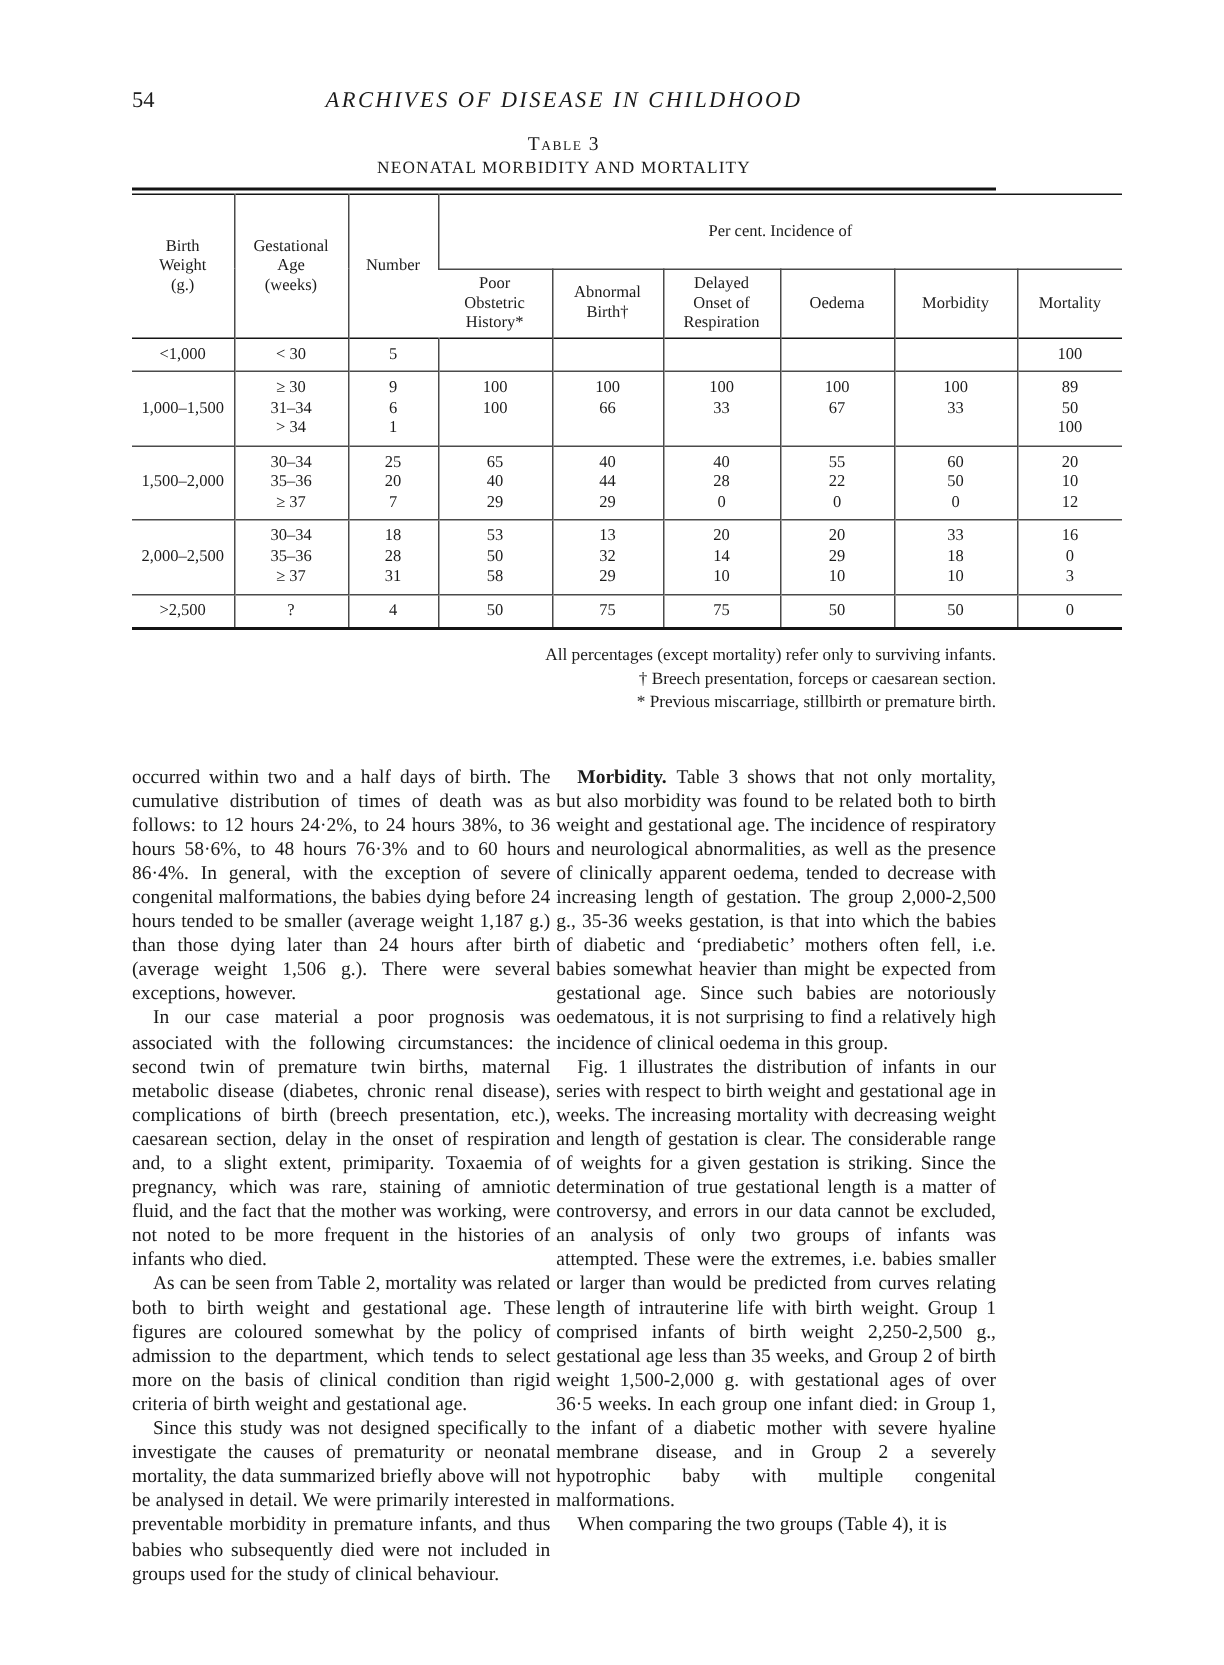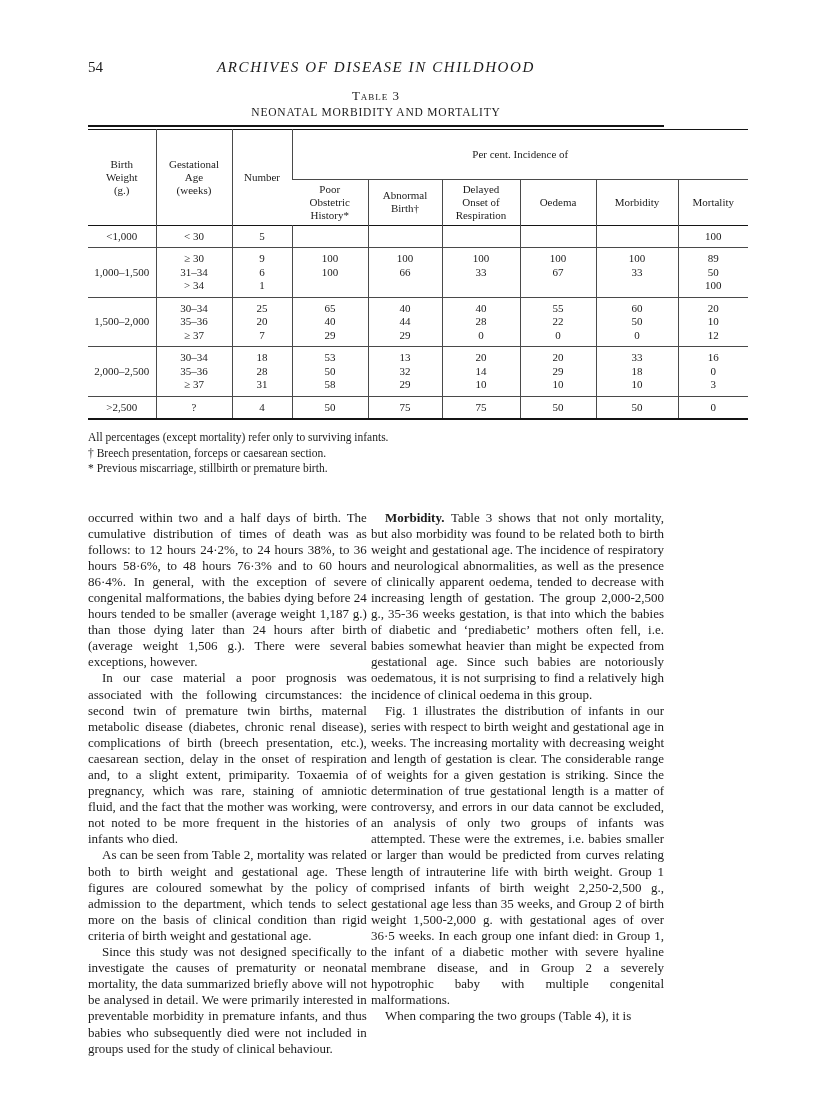--- a/index.html
+++ b/index.html
@@ -34,21 +34,21 @@
   }
   th:first-child, td:first-child { border-left: none; }
   thead { border-bottom: 1px solid #141414; }
   thead th.spanner { border-bottom: 1px solid #4a4a4a; padding: 18px; }
   tbody tr { border-top: 1px solid #4a4a4a; }
   tbody tr:first-child { border-top: none; }
   tbody td { padding: 4px 2px; }
   tbody td div { line-height: 13.5px; min-height: 13.5px; }
 
   
-  .footnotes { text-align: left; margin-top: 10px; font-size: 11.5px; line-height: 15.5px; }
+  .footnotes { text-align: right; margin-top: 10px; font-size: 11.5px; line-height: 15.5px; }
 
   
   .columns { display: flex; margin-top: 33px; }
   .col { text-align: justify; font-size: 13px; line-height: 16.1px; }
   #col-left  { width: 313px; }
   #col-right { width: 329px; margin-left: 4px; }
   .para { margin: 0; }
   .para.indent { text-indent: 14px; }
   .lead { font-weight: bold; }
 </style>

